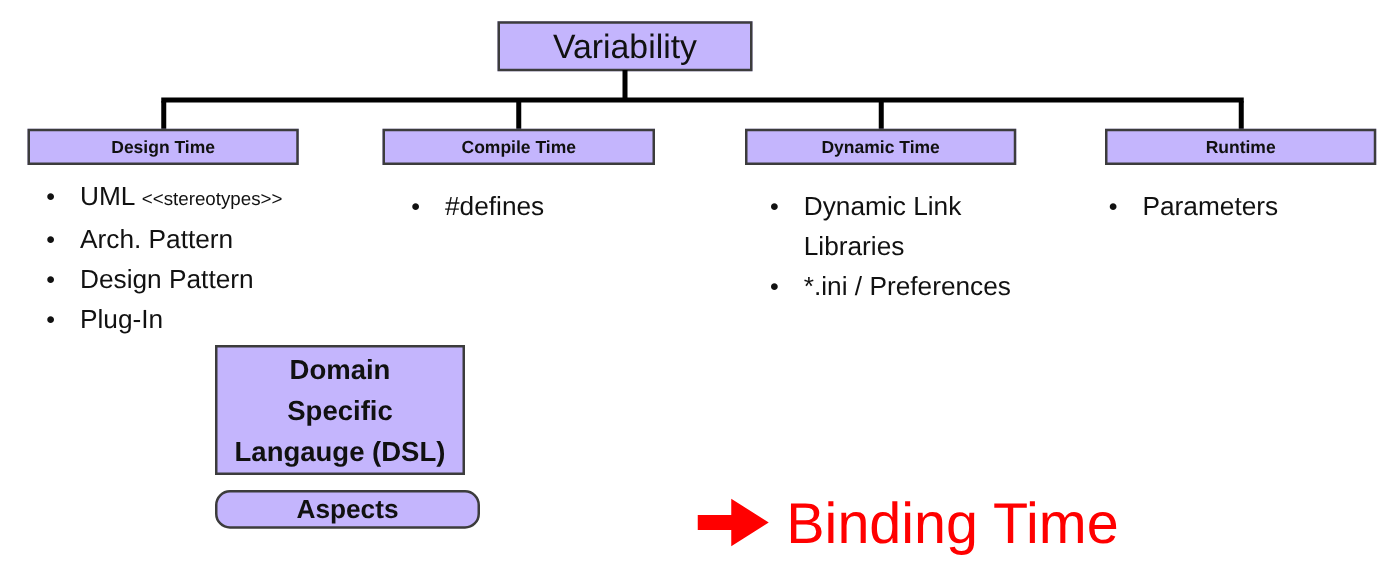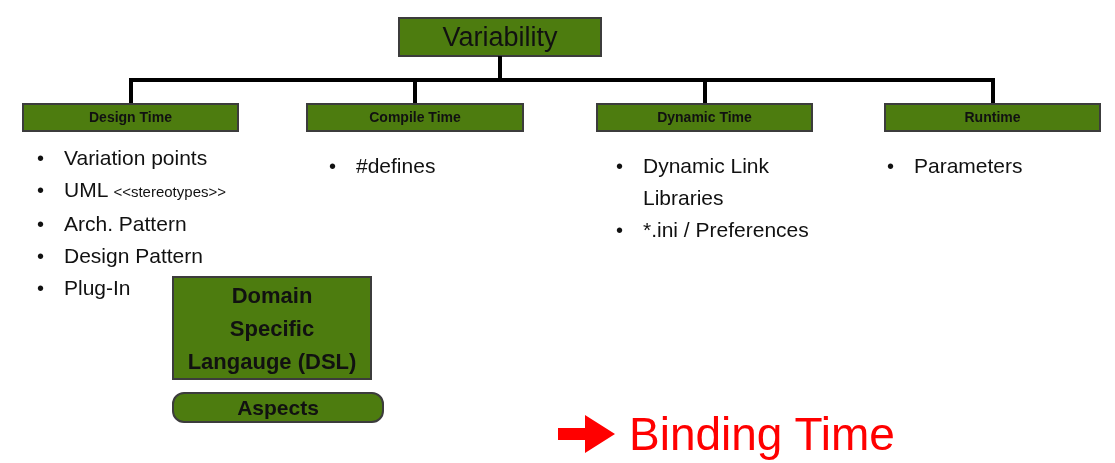--- a/index.html
+++ b/index.html
@@ -2,21 +2,21 @@
 <html><head>
 <meta charset="utf-8">
 <style>
   html,body { margin:0; padding:0; background:#ffffff; }
   .canvas {
     position:relative; width:1115px; height:463px; background:#ffffff;
     font-family:"Liberation Sans", sans-serif; color:#111111; overflow:hidden;
   }
   .gbox {
     position:absolute; box-sizing:border-box;
-    background:#4d7c0f; border:2px solid #3c3c3c; text-align:center;
+    background:#c4b5fd; border:2px solid #3c3c3c; text-align:center;
   }
   .root-box { left:398px; top:17px; width:204px; height:40px; font-size:27px; line-height:36px; }
   .cat-box { top:103px; height:29px; font-weight:bold; font-size:14px; line-height:25px; }
   .cat-design  { left:22px;  width:217px; }
   .cat-compile { left:306px; width:218px; }
   .cat-startup { left:596px; width:217px; }
   .cat-runtime { left:884px; width:217px; }
 
   .line { position:absolute; background:#000000; }
   .trunk  { left:498px; top:56px; width:4px; height:25px; }
@@ -34,21 +34,21 @@
   .small-text { font-size:15px; }
 
   .dsl-box {
     left:172px; top:276px; width:200px; height:104px;
     display:flex; flex-direction:column; justify-content:center;
     font-weight:bold; font-size:22px; line-height:33px;
   }
   .aspects-box { left:172px; top:392px; width:212px; height:31px; font-weight:bold; font-size:21px; line-height:27px;border-radius:12px; }
 
   .annotation {
-    position:absolute; left:558px; top:408px; height:52px;
+    position:absolute; left:558px; top:392px; height:52px;
     display:flex; align-items:center; gap:13px; color:#ff0000;
   }
   .annotation .arrow { width:58px; height:44px; flex:0 0 auto; }
   .annotation .label { font-size:46px; line-height:50px; white-space:nowrap; }
 </style>
 </head>
 <body>
 
 <div class="canvas">
 
@@ -70,21 +70,20 @@
     <span>Compile Time</span>
   </div>
   <div class="gbox cat-box cat-startup">
     <span>Dynamic Time</span>
   </div>
   <div class="gbox cat-box cat-runtime">
     <span>Runtime</span>
   </div>
 
   <ul class="bullets col-1">
-    <li><span>Variation points</span></li>
     <li><span>UML</span> <span class="small-text">&lt;&lt;stereotypes&gt;&gt;</span></li>
     <li><span>Arch. Pattern</span></li>
     <li><span>Design Pattern</span></li>
     <li><span>Plug-In</span></li>
   </ul>
 
   <ul class="bullets col-2">
     <li><span>#defines</span></li>
   </ul>
 

